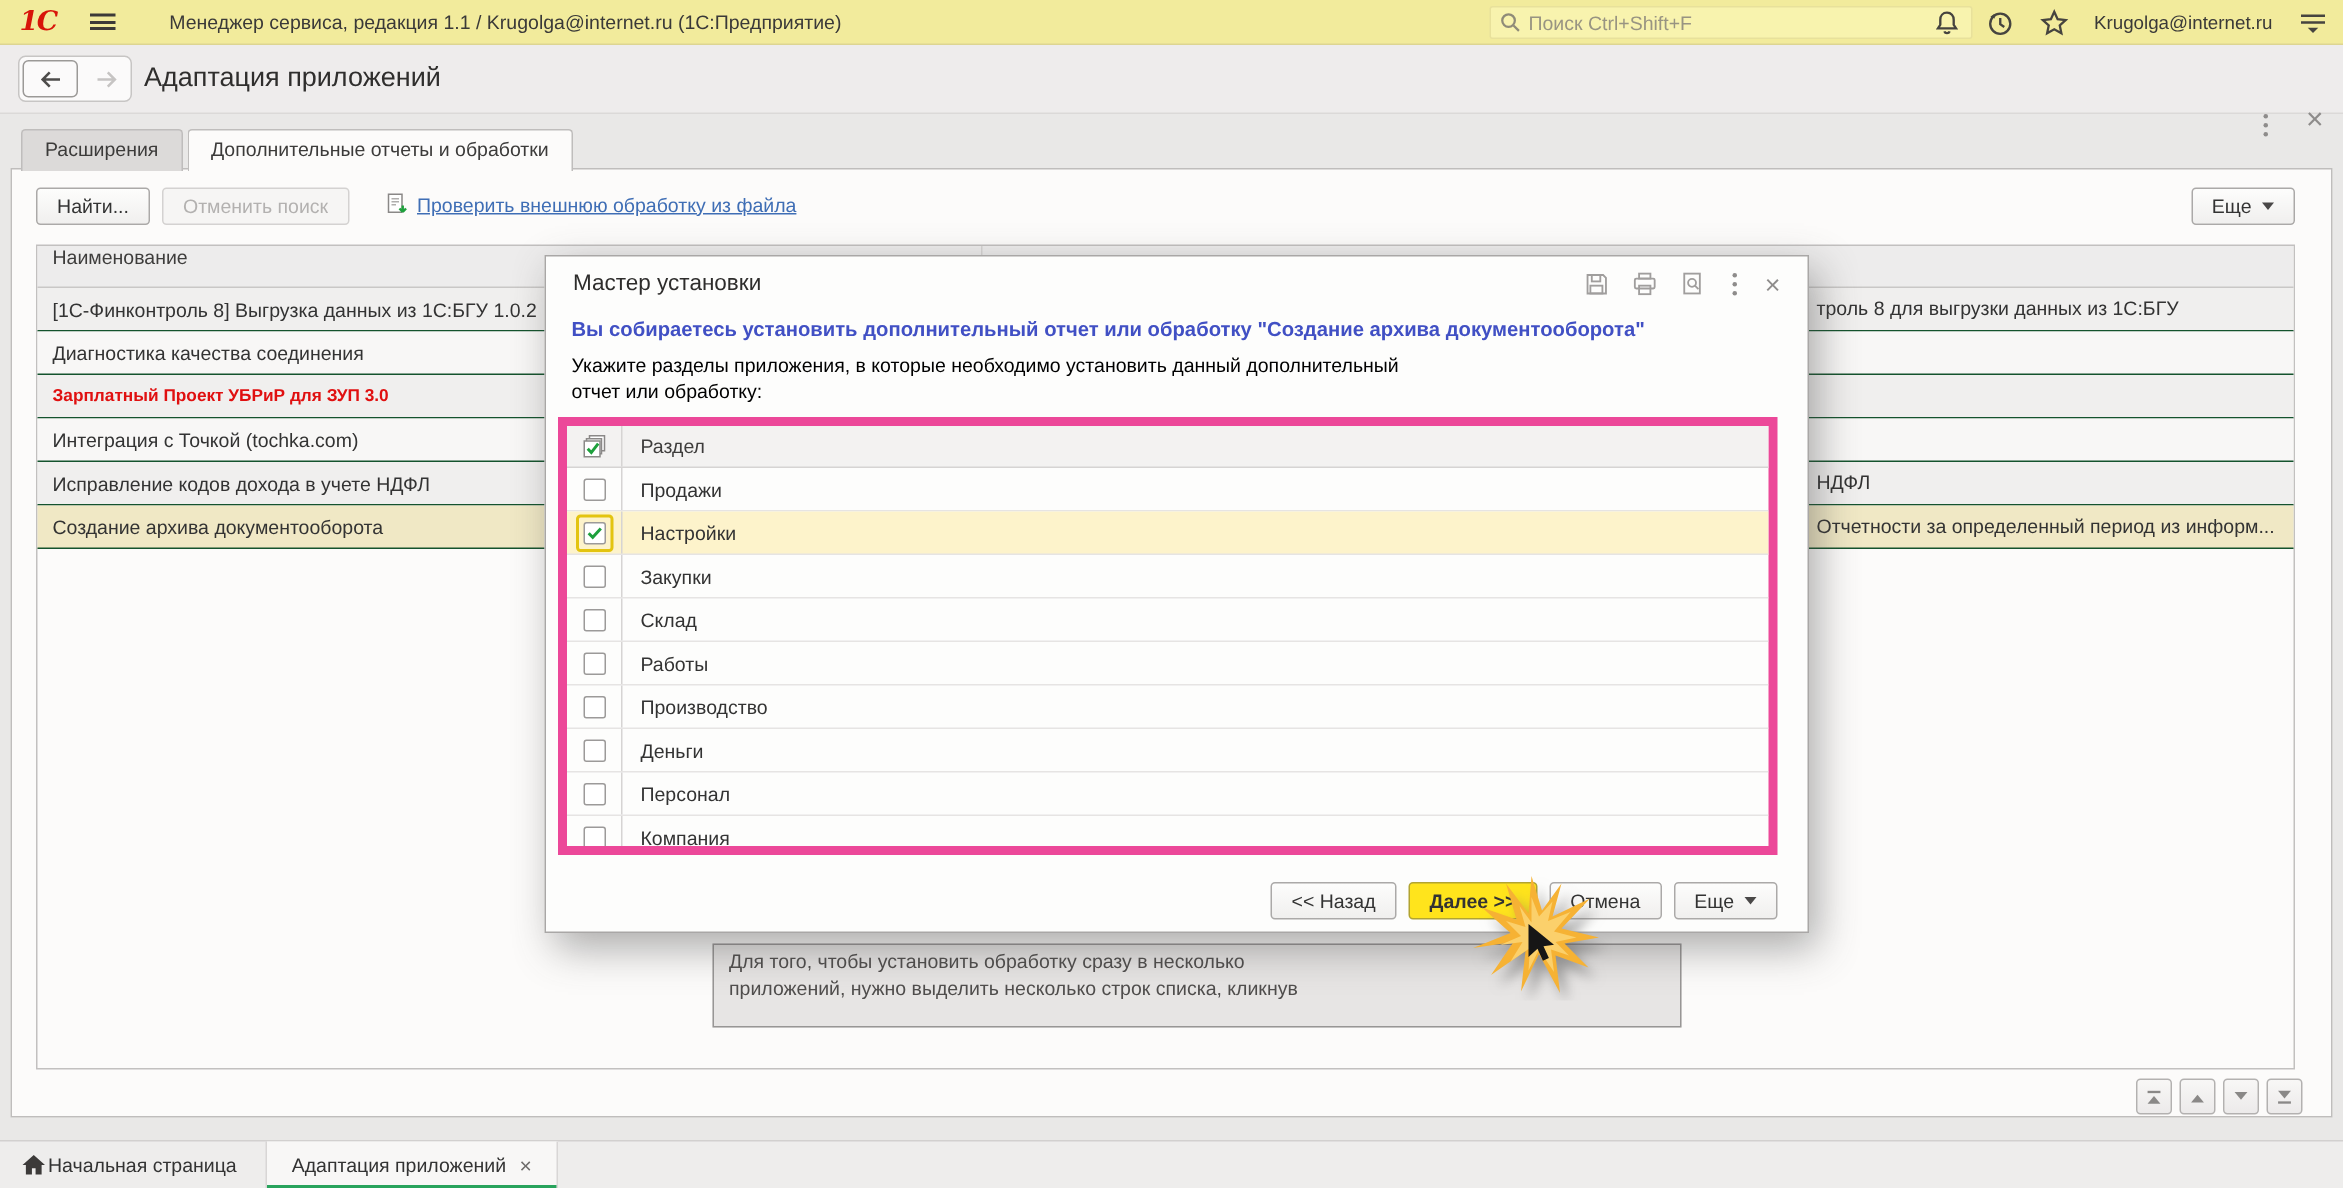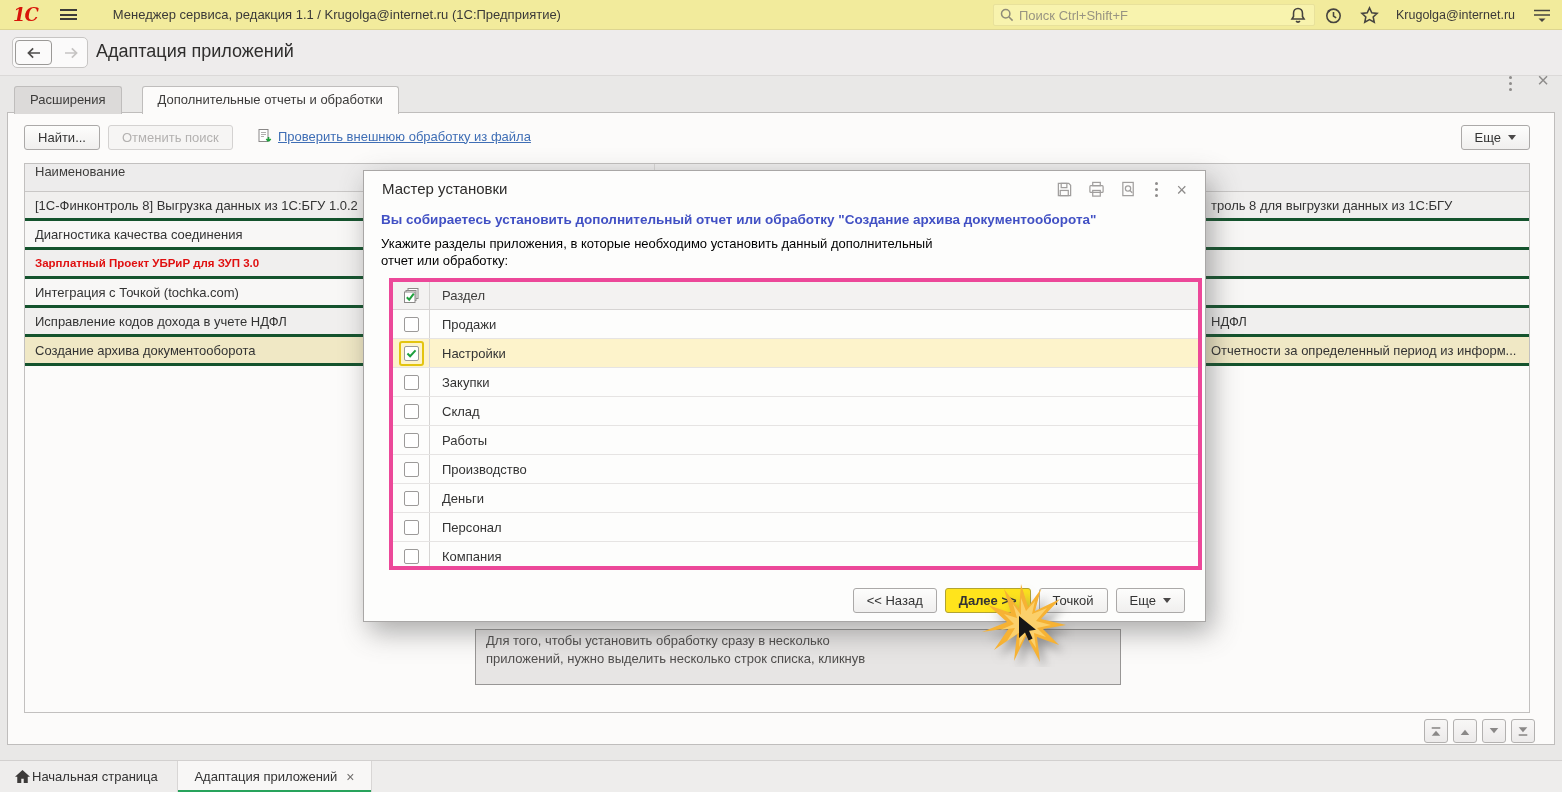--- a/index.html
+++ b/index.html
@@ -34,21 +34,21 @@
     border:1px solid #c7c5c4;border-radius:5px;display:flex}
   .nav-back{width:37px;margin:2px;border:1px solid #9b9997;border-radius:4px;
     display:flex;align-items:center;justify-content:center}
   .nav-fwd{flex:1;display:flex;align-items:center;justify-content:center}
   .page-title{position:absolute;left:96px;top:11px;font-size:18px;color:#2f2e2d}
   .win-kebab{position:absolute;right:49px;top:46px;width:4px;display:flex;flex-direction:column;gap:3px}
   .win-kebab i{width:3px;height:3px;border-radius:50%;background:#8e8c8b}
   .win-close{position:absolute;right:13px;top:40px;font-size:20px;color:#8e8c8b;line-height:20px}
 
   
-  .tabs{position:absolute;left:14px;top:86px;display:flex;gap:20px;z-index:3}
+  .tabs{position:absolute;left:14px;top:86px;display:flex;gap:3px;z-index:3}
   .tab{height:28px;line-height:26px;padding:0 15px;border:1px solid #bfbdbc;border-bottom:none;
     border-radius:3px 3px 0 0;background:#dcdad9;color:#3c3b3a}
   .tab.active{background:#fcfbfa;z-index:4;position:relative}
 
   
   .frame{position:absolute;left:7px;top:112px;width:1548px;height:633px;background:#fcfbfa;
     border:1px solid #bfbdbc;z-index:1}
   .btn{display:inline-flex;align-items:center;justify-content:center;height:25px;padding:0 13px;
     background:linear-gradient(#fdfdfc,#f0efee);border:1px solid #aba9a8;border-radius:3px;
     color:#333;font-size:13px;white-space:nowrap}
@@ -62,21 +62,21 @@
   .tb-more{position:absolute;right:24px;top:12px}
 
   
   .list{position:absolute;left:16px;top:50px;width:1506px;height:550px;border:1px solid #c2c0bf;
     background:#fcfbfa}
   .list-header{height:28px;background:#edecec;border-bottom:1px solid #c9c7c6;display:flex;
     align-items:flex-start;padding-left:10px;color:#3e3d3c;position:relative}
   .list-header::after,.lrow::after{content:'';position:absolute;left:629px;top:0;bottom:0;width:1px;
     background:#d6d4d3}
   .lrow{height:29px;display:flex;align-items:center;padding-left:10px;position:relative;
-    border-bottom:3px solid #14532d;white-space:nowrap}
+    border-bottom:1px solid #14532d;white-space:nowrap}
   .lrow.odd{background:#f0efee}
   .lrow.even{background:#f8f7f6}
   .lrow.selected{background:#f0e8c5}
   .lrow .red{color:#e01010;font-weight:bold;font-size:11.5px}
   .lrow .frag{position:absolute;left:1186px;top:0;line-height:28px;white-space:nowrap}
 
   .scroll-btns{position:absolute;right:19px;top:606px;display:flex;gap:5px}
   .sbtn{width:24px;height:24px;background:linear-gradient(#f8f7f6,#eceaea);border:1px solid #b3b1b0;
     border-radius:3px;display:flex;align-items:center;justify-content:center}
 
@@ -87,21 +87,21 @@
   
   .dialog{position:absolute;left:363px;top:170px;width:843px;height:452px;background:#fdfdfc;
     border:1px solid #a9a7a6;box-shadow:6px 10px 26px rgba(70,70,70,.45);z-index:5}
   .dlg-title{position:absolute;left:18px;top:9px;font-size:15px;color:#2e2d2c}
   .dlg-icons{position:absolute;right:18px;top:10px;display:flex;align-items:center;gap:15px}
   .dlg-kebab{width:3px;display:flex;flex-direction:column;gap:3px;margin:0 3px}
   .dlg-kebab i{width:3px;height:3px;border-radius:50%;background:#8e8c8b}
   .dlg-close{font-size:18px;color:#8e8c8b;line-height:16px}
   .dlg-intro{position:absolute;left:17px;top:41px;color:#4150c4;font-weight:bold;font-size:13.5px;white-space:nowrap}
   .dlg-instr{position:absolute;left:17px;top:64px;color:#000000;line-height:17px}
-  .dlg-list{position:absolute;left:25px;top:107px;width:813px;height:292px;border:4px solid #ec4899;
+  .dlg-list{position:absolute;left:8px;top:107px;width:813px;height:292px;border:6px solid #ec4899;
     background:#fdfdfc;overflow:hidden}
   .dlg-header{height:28px;background:#f3f2f1;border-bottom:1px solid #d6d4d3;display:flex;align-items:center;color:#3e3d3c}
   .cbcol{width:37px;align-self:stretch;border-right:1px solid #d6d4d3;display:flex;
     align-items:center;justify-content:center;flex:none}
   .dlg-header .col-label{padding-left:12px}
   .dlg-row{height:29px;display:flex;align-items:center;border-bottom:1px solid #e6e4e3}
   .dlg-row .label{padding-left:12px}
   .dlg-row.checked{background:#fdf3cb}
   .checkbox{width:15px;height:15px;background:#fff;border:1px solid #9c9a99;border-radius:2px;
     position:relative;display:flex;align-items:center;justify-content:center}
@@ -361,21 +361,21 @@
       <span class="cbcol">
           <span class="checkbox"></span>
         </span>
       <span class="label">Компания</span>
     </div>
   </div>
 
   <div class="dlg-buttons">
     <button class="btn">&lt;&lt; Назад</button>
     <button class="btn primary">Далее &gt;&gt;</button>
-    <button class="btn">Точкой</button>
+    <button class="btn">Отмена</button>
     <button class="btn">
         <span>Еще</span>
         <span class="caret"></span>
       </button>
   </div>
 </div>
 
 <svg class="cursor-star" width="100" height="85" viewBox="0 0 100 85">
   <polygon style="filter:drop-shadow(5px 7px 4px rgba(100,100,100,.55))" points="46,2 53,25 66,7 60,29 85,17 66,37 91,43 68,47 84,63 62,55 65,80 51,54 39,79 42,52 19,68 34,46 7,50 32,40 13,23 36,31 29,7 44,27" fill="#f6b234"></polygon>
   <polygon points="46,16 51,29 60,19 57,32 72,26 61,39 76,43 62,46 71,55 59,51 61,66 51,51 44,65 45,50 32,59 40,46 25,48 39,42 29,32 42,36 38,22 46,33" fill="#fbd06b"></polygon>

